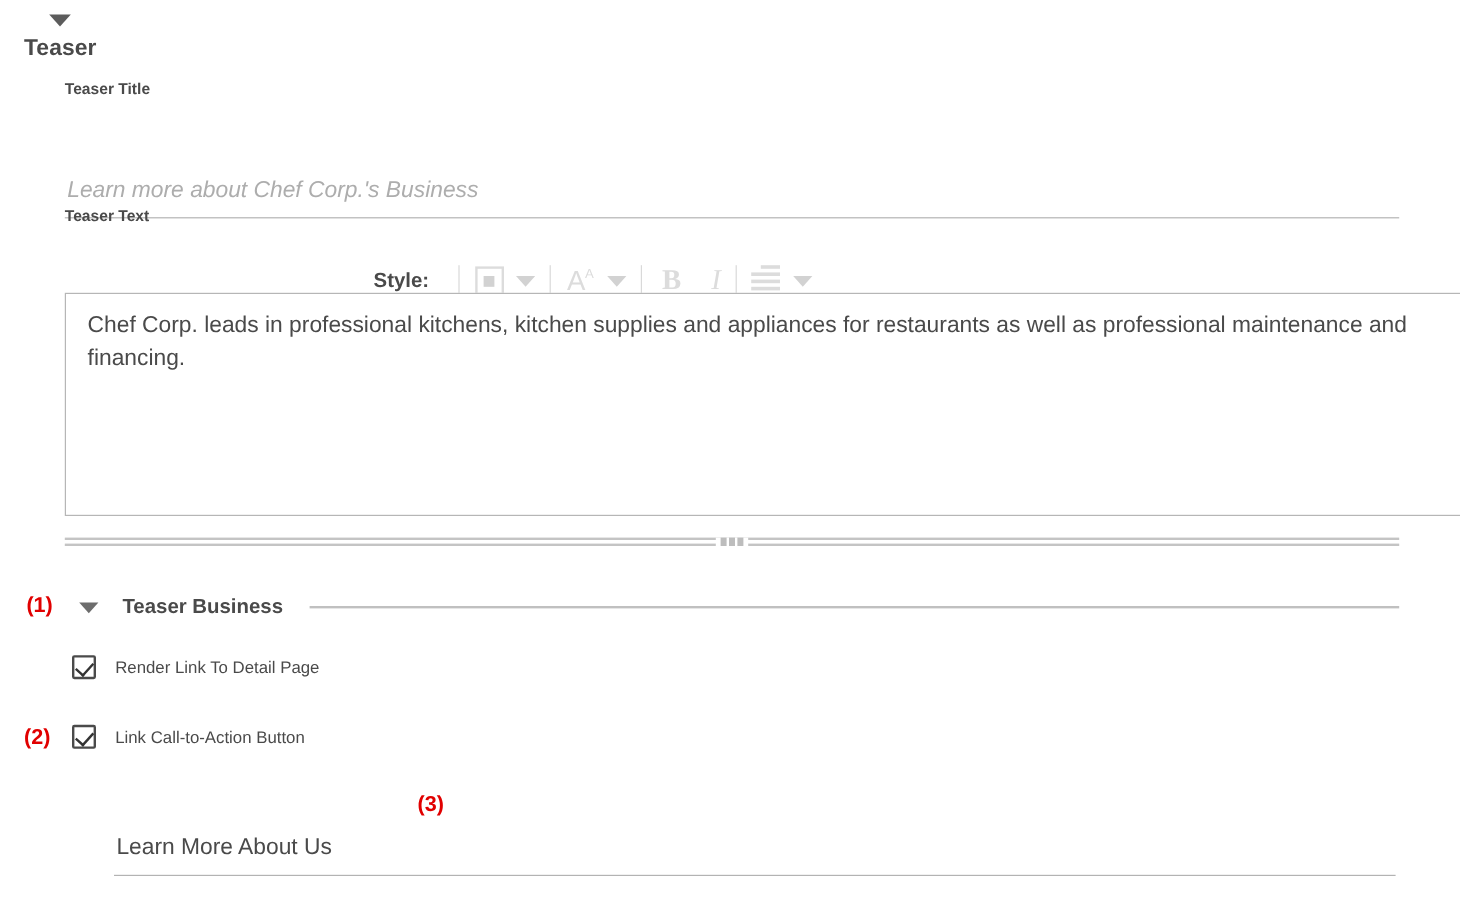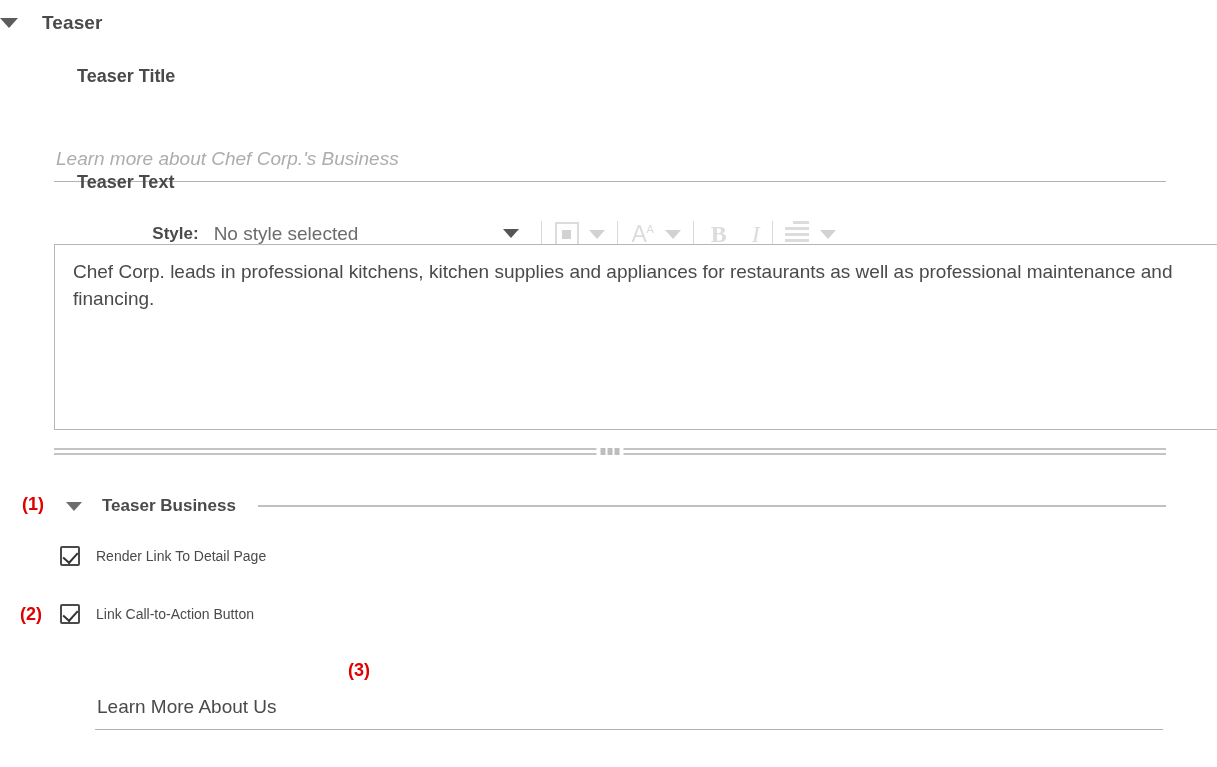--- a/index.html
+++ b/index.html
@@ -9,39 +9,39 @@
     background: #ffffff;
     font-family: "Liberation Sans", sans-serif;
     overflow: hidden;
   }
 
   .page { position: relative; width: 1217px; height: 767px; background: #fff; }
 
   
   .section-header {
     position: absolute;
-    left: 0; top: 12px;
-    display: flex; align-items: center; gap: 24px;
+    left: 20px; top: 12px;
+    display: flex; align-items: center; gap: 8px; flex-direction: column;
   }
   .tri {
     width: 0; height: 0;
     border-left: 9px solid transparent;
     border-right: 9px solid transparent;
     border-top: 10px solid #5c5c5c;
     display: inline-block;
   }
   .section-title {
     font-size: 19px; font-weight: bold; color: #4a4a4a;
     letter-spacing: .1px;
   }
 
   
   .field-label {
     position: absolute;
-    font-size: 18px; font-weight: bold; color: #4a4a4a; margin-left: 23px;
+    font-size: 13px; font-weight: bold; color: #4a4a4a;
   }
 
   
   .mat-input {
     position: absolute;
     border: none; outline: none; background: transparent;
     border-bottom: 1px solid #b3b3b3;
     font-family: "Liberation Sans", sans-serif;
     font-size: 19px;
     color: #4a4a4a;
@@ -206,24 +206,20 @@
 
   <div class="field-label" style="left:54px; top:66px;">Teaser Title</div>
   <input class="mat-input" type="text" style="left: 54px; top: 108px; width: 1112px; height: 40px;" placeholder="Learn more about Chef Corp.'s Business">
 
   <div class="field-label" style="left:54px; top:172px;">Teaser Text</div>
 
   <div class="rte-toolbar">
 
     <span class="style-label">Style:</span>
 
-    <div class="style-select">
-      <span class="style-select-value">No style selected</span>
-      <span class="caret-dark"></span>
-    </div>
 
     <span class="tb-sep"></span>
 
     <span class="tb-btn">
       <span class="swatch-box">
           <span class="swatch-inner"></span>
         </span>
     </span>
     <span class="caret-light"></span>
 

